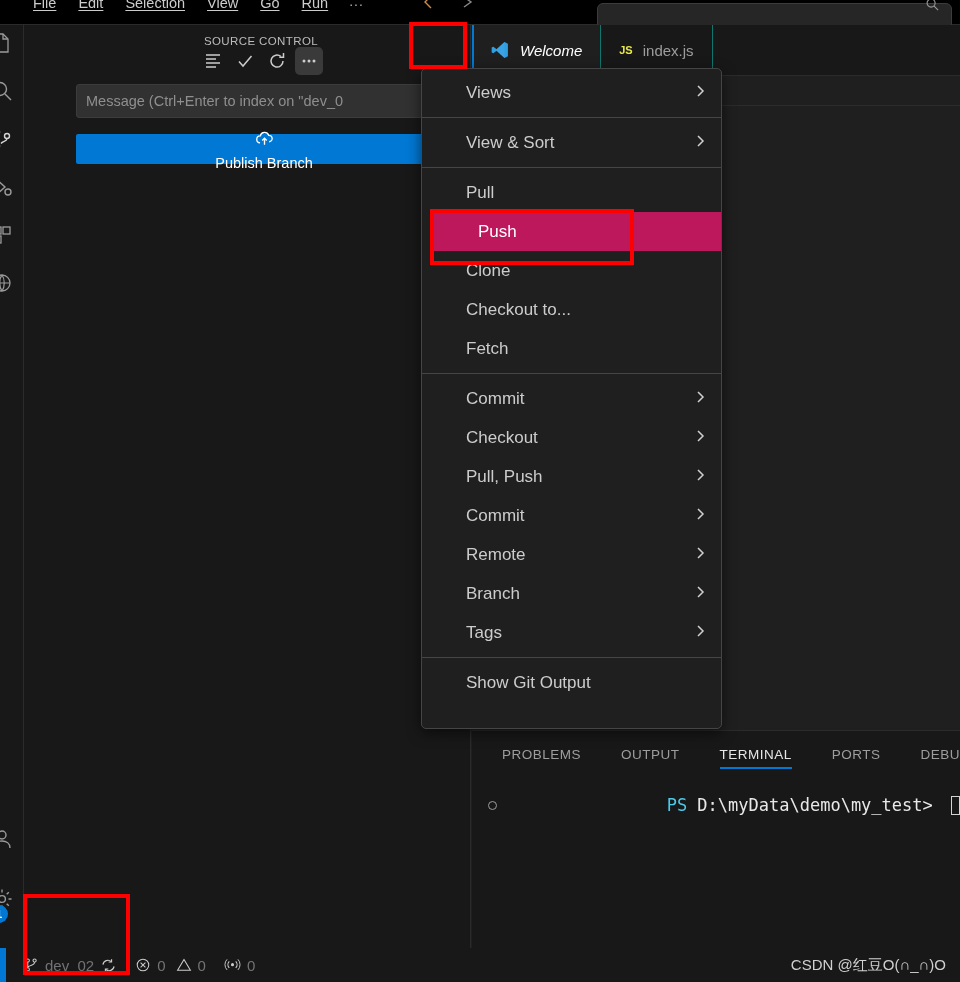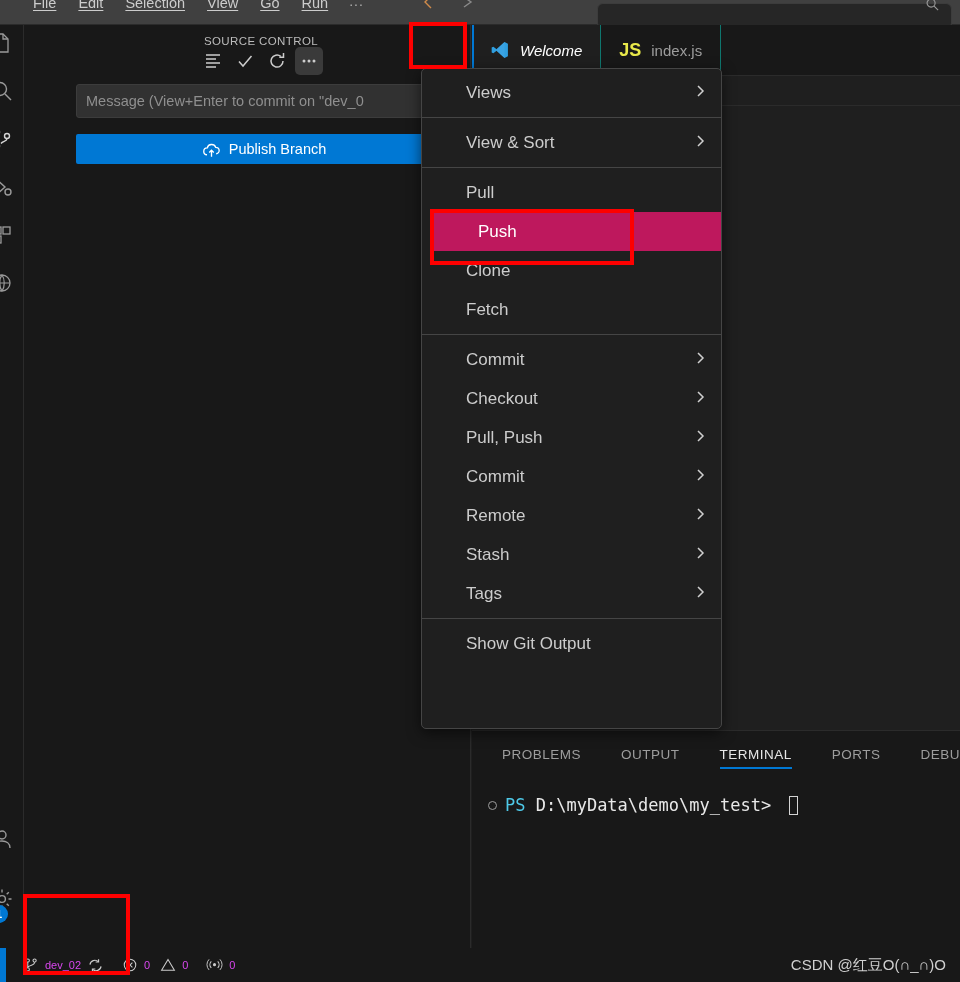--- a/index.html
+++ b/index.html
@@ -7,21 +7,21 @@
     width: 960px; height: 982px;
     background: #1f1f1f;
     font-family: "Liberation Sans", sans-serif;
     overflow: hidden;
   }
   #app { position: relative; width: 960px; height: 982px; background: #1f1f1f; }
 
   
   .titlebar {
     position: absolute; left: 0; top: 0; width: 960px; height: 25px;
-    background: #404040; border-bottom: 1px solid #2b2b2b;
+    background: #000000; border-bottom: 1px solid #2b2b2b;
     display: flex; align-items: center;
   }
   .menu-items { display: flex; align-items: center; gap: 0px; margin-left: 22px; }
   .menu-item {
     color: #cccccc; font-size: 14.5px; padding: 0 11px; line-height: 25px;
     position: relative; top: -9px; white-space: nowrap;
   }
   .menu-item .mn { text-decoration: underline; text-underline-offset: 2px; }
   .menu-dots { color: #b0b0b0; font-size: 14px; padding: 0 10px; position: relative; top: -11px; letter-spacing: 1px;}
   .nav-arrows { display: flex; gap: 20px; margin-left: 46px; position: relative; top: -10px; }
@@ -72,21 +72,21 @@
   .scm-act.active { background: #3a3a3a; }
   .commit-input {
     margin: 14px 18px 0 52px; height: 34px; background: #313131;
     border: 1px solid #3c3c3c; border-radius: 3px; display: flex; align-items: center;
     padding: 0 9px; overflow: hidden;
   }
   .commit-input span { color: #8f8f8f; font-size: 14.5px; white-space: nowrap; }
   .publish-btn {
     margin: 16px 18px 0 52px; height: 30px; background: #0078d4; border-radius: 2px;
     display: flex; align-items: center; justify-content: center; gap: 8px;
-    color: #ffffff; font-size: 14.5px;
+    color: #ffffff; font-size: 14.5px; flex-direction: column;
   }
 
   
   .editor-area {
     position: absolute; left: 472px; top: 25px; width: 488px; height: 705px;
     background: #1f1f1f;
   }
   .tabbar { height: 51px; display: flex; background: #181818; border-bottom: 1px solid #2b2b2b; }
   .tab {
     display: flex; align-items: center; gap: 10px; padding: 0 18px;
@@ -106,42 +106,42 @@
     position: absolute; left: 472px; top: 730px; width: 488px; height: 218px;
     background: #181818; border-top: 1px solid #2b2b2b;
   }
   .panel-tabs { height: 46px; display: flex; align-items: center; gap: 40px; padding-left: 30px; }
   .panel-tab { color: #9d9d9d; font-size: 13.5px; letter-spacing: 0.5px; position: relative; height: 100%;
                display: flex; align-items: center; white-space: nowrap; }
   .panel-tab.active { color: #e7e7e7; }
   .panel-tab.active::after {
     content: ""; position: absolute; left: 0; right: 0; bottom: 8px; height: 2px; background: #0078d4;
   }
-  .terminal-body { padding: 18px 0 0 12px; display: flex; align-items: center; gap: 8px; }
+  .terminal-body { padding: 18px 0 0 12px; display: flex; align-items: center; gap: 8px; justify-content: space-between; }
   .term-dot {
     width: 9px; height: 9px; border-radius: 50%; border: 1.5px solid #9d9d9d;
     margin-left: 4px; flex: none;
   }
   .term-line { font-family: "DejaVu Sans Mono", monospace; font-size: 17px; white-space: pre; }
   .term-ps { color: #4ec9e8; }
   .term-path { color: #e8e8e8; }
   .term-cursor {
     display: inline-block; width: 9px; height: 19px; border: 1.5px solid #d4d4d4;
     vertical-align: -4px; margin-left: 8px;
   }
 
   
   .statusbar {
     position: absolute; left: 0; top: 948px; width: 960px; height: 34px;
     background: #181818; display: flex; align-items: center;
   }
   .sb-accent { position: absolute; left: 0; top: 0; width: 6px; height: 34px; background: #0078d4; }
   .sb-left { display: flex; align-items: center; gap: 0; margin-left: 14px; }
   .sb-item {
-    display: flex; align-items: center; gap: 6px; color: #d946ef; font-size: 11px;
+    display: flex; align-items: center; gap: 6px; color: #737373; font-size: 15px;
     padding: 0 9px; height: 34px;
   }
   .sb-right { position: absolute; right: 14px; color: #d0d0d0; font-size: 15px; }
 
   
   .ctxmenu {
     position: absolute; left: 421px; top: 68px; width: 301px; height: 661px;
     background: #1f1f1f; border: 1px solid #454545; border-radius: 5px;
     box-shadow: 0 4px 14px rgba(0,0,0,0.55);
     padding: 4px 0; overflow: hidden; z-index: 40;
@@ -273,21 +273,21 @@
         <div class="scm-act active">
           <svg width="20" height="20" viewBox="0 0 20 20">
               <circle cx="5" cy="10" r="1.5" fill="#cccccc"></circle>
               <circle cx="10" cy="10" r="1.5" fill="#cccccc"></circle>
               <circle cx="15" cy="10" r="1.5" fill="#cccccc"></circle>
             </svg>
         </div>
       </div>
     </div>
     <div class="commit-input">
-      <span>Message (View+Enter to commit on "dev_0</span>
+      <span>Message (Ctrl+Enter to index on "dev_0</span>
     </div>
     <div class="publish-btn">
       <span>
         <svg width="19" height="19" viewBox="0 0 20 20" style="display:block">
             <path d="M5.3 15.5a3.6 3.6 0 0 1 .3-7.2 4.6 4.6 0 0 1 8.8-.6 3.4 3.4 0 0 1 .5 6.8" fill="none" stroke="#ffffff" stroke-width="1.4"></path>
             <path d="M10 17.5v-6M7.6 13.2 10 10.8l2.4 2.4" fill="none" stroke="#ffffff" stroke-width="1.4"></path>
           </svg>
       </span>
       <span>Publish Branch</span>
     </div>
@@ -298,21 +298,21 @@
       <div class="tab active">
         <span>
           <svg width="20" height="20" viewBox="0 0 24 24" style="display:block">
               <path d="M17.5 2.5 21.5 4.5v15l-4 2-9.5-8.7L4 16l-2-1V9l2-1 4 3.2z" fill="#2f9fe0"></path>
               <path d="M8 11.2 17.5 2.5v19L8 12.8z" fill="#3aa3e3"></path>
             </svg>
         </span>
         <span class="tab-label italic">Welcome</span>
       </div>
       <div class="tab">
-        <span style="color:#e8e84a;font-size:18px;font-weight:700;font-family:'Liberation Sans',sans-serif;">JS</span>
+        <span style="color:#e8e84a;font-size:11px;font-weight:700;font-family:'Liberation Sans',sans-serif;">JS</span>
         <span class="tab-label">index.js</span>
       </div>
     </div>
     <div class="breadcrumbs"></div>
     <div class="editor-body"></div>
   </div>
 
   <div class="panel">
     <div class="panel-tabs">
       <div class="panel-tab">PROBLEMS</div>
@@ -399,20 +399,23 @@
     <div class="ctxrow">
       <span>Pull</span>
     </div>
     <div class="ctxrow selected">
       <span>Push</span>
     </div>
     <div class="ctxrow">
       <span>Clone</span>
     </div>
     <div class="ctxrow">
+      <span>Checkout to...</span>
+    </div>
+    <div class="ctxrow">
       <span>Fetch</span>
     </div>
     <div class="ctxsep"></div>
     <div class="ctxrow">
       <span>Commit</span>
       <span class="chev">
         <svg width="13" height="16" viewBox="0 0 13 16">
             <path d="M4 3 L9 8 L4 13" fill="none" stroke="#cfcfcf" stroke-width="1.5"></path>
           </svg>
       </span>
@@ -443,21 +446,21 @@
     </div>
     <div class="ctxrow">
       <span>Remote</span>
       <span class="chev">
         <svg width="13" height="16" viewBox="0 0 13 16">
             <path d="M4 3 L9 8 L4 13" fill="none" stroke="#cfcfcf" stroke-width="1.5"></path>
           </svg>
       </span>
     </div>
     <div class="ctxrow">
-      <span>Stash</span>
+      <span>Branch</span>
       <span class="chev">
         <svg width="13" height="16" viewBox="0 0 13 16">
             <path d="M4 3 L9 8 L4 13" fill="none" stroke="#cfcfcf" stroke-width="1.5"></path>
           </svg>
       </span>
     </div>
     <div class="ctxrow">
       <span>Tags</span>
       <span class="chev">
         <svg width="13" height="16" viewBox="0 0 13 16">

